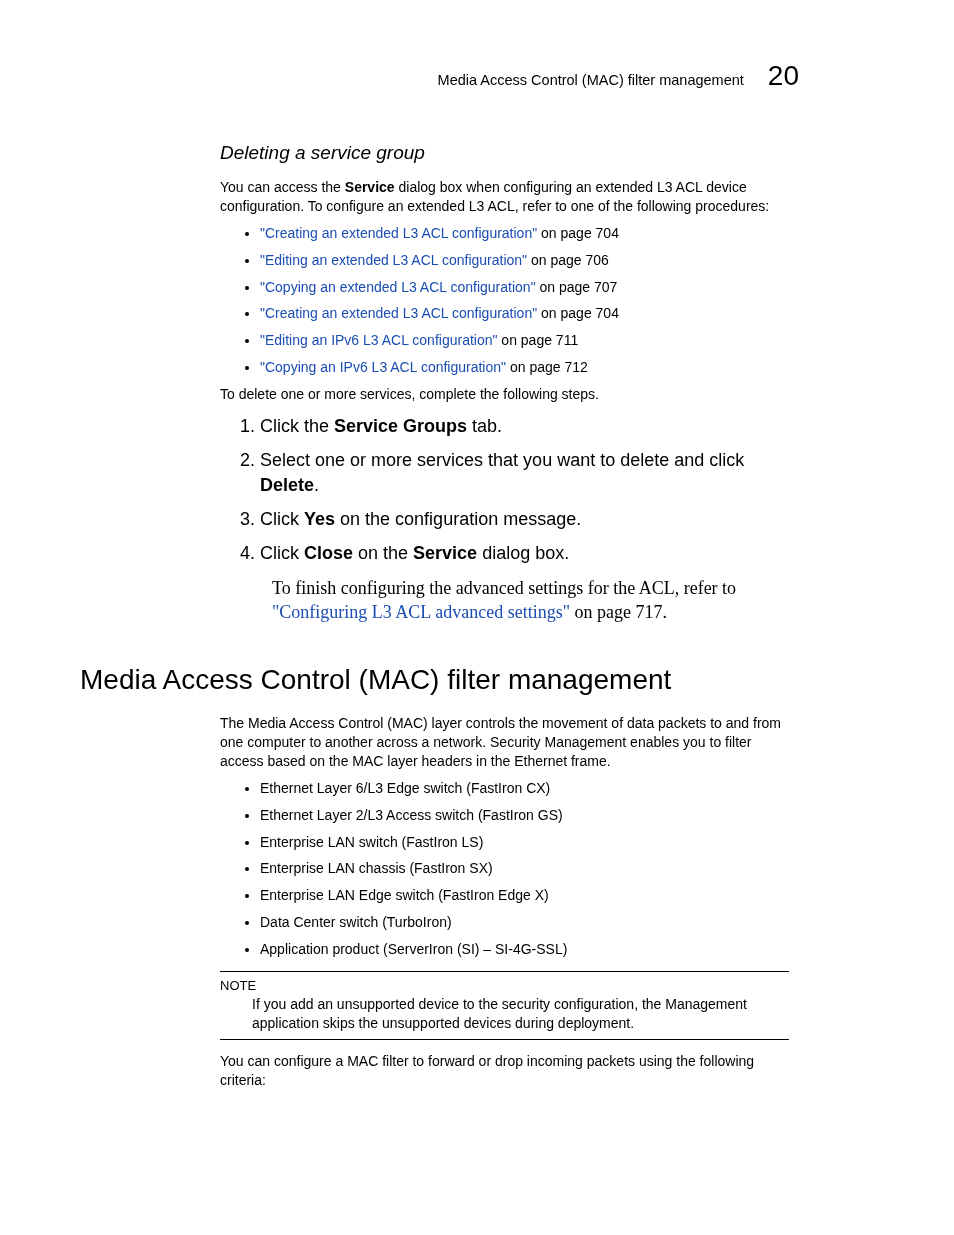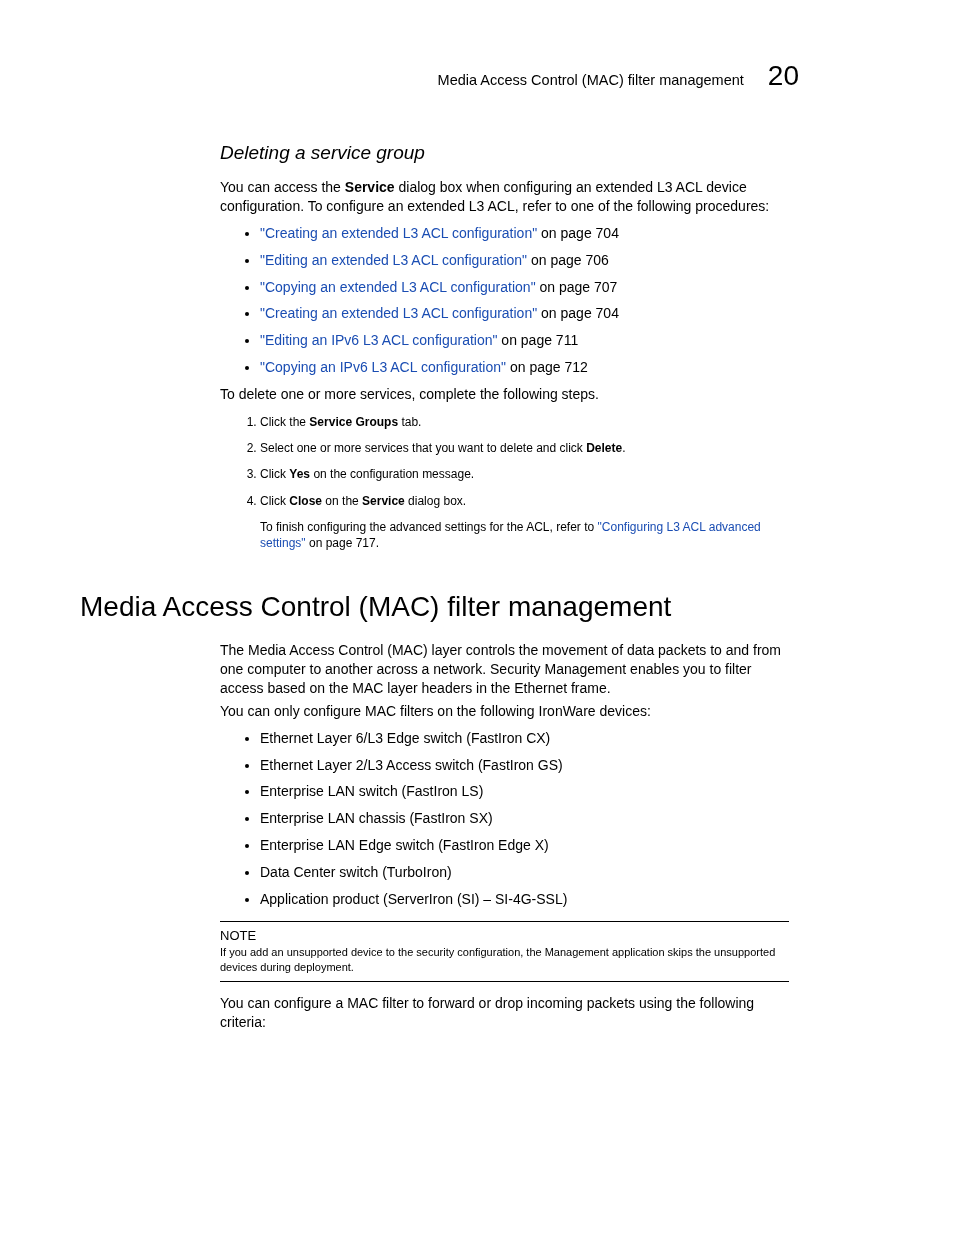--- a/index.html
+++ b/index.html
@@ -57,27 +57,28 @@
   ul.bullets li {
     font-size: 14px;
     line-height: 1.35;
     margin: 8px 0;
   }
   ol.steps {
     padding-left: 40px;
     margin: 6px 0;
   }
   ol.steps li {
-    font-size: 12px;
+    font-size: 18px;
     line-height: 1.35;
     margin: 10px 0;
   }
   .step-sub {
     margin-top: 10px;
-    margin-left: 0px;
+    margin-left: 12px;
+    font-family: Liberation Serif, serif;
   }
   .link {
     color: #1a4db3;
   }
   .main-heading {
     font-size: 28px;
     font-weight: 400;
     margin: 40px 0 18px 0;
     font-family: Arial, Helvetica, sans-serif;
   }
@@ -86,22 +87,23 @@
     border-bottom: 1.5px solid #000;
     padding: 6px 0;
     margin: 12px 0;
   }
   .note-title {
     font-weight: normal;
     font-size: 13px;
     margin-bottom: 2px;
   }
   .note-body {
-    font-size: 11px;
+    font-size: 14px;
     line-height: 1.35;
+    margin-left: 32px;
   }
 </style>
 </head>
 <body>
 
 <div class="page">
 
   <div class="header">
     <span class="header-title">Media Access Control (MAC) filter management</span>
     <span class="chapter-num">20</span>
@@ -144,21 +146,20 @@
       </li>
     </ol>
 
   </div>
 
   <div class="main-heading">Media Access Control (MAC) filter management</div>
 
   <div class="content">
 
     <div class="para">The Media Access Control (MAC) layer controls the movement of data packets to and from one computer to another across a network. Security Management enables you to filter access based on the MAC layer headers in the Ethernet frame.</div>
-    <div class="para">You can only configure MAC filters on the following IronWare devices:</div>
 
     <ul class="bullets">
       <li>Ethernet Layer 6/L3 Edge switch (FastIron CX)</li>
       <li>Ethernet Layer 2/L3 Access switch (FastIron GS)</li>
       <li>Enterprise LAN switch (FastIron LS)</li>
       <li>Enterprise LAN chassis (FastIron SX)</li>
       <li>Enterprise LAN Edge switch (FastIron Edge X)</li>
       <li>Data Center switch (TurboIron)</li>
       <li>Application product (ServerIron (SI) – SI-4G-SSL)</li>
     </ul>

